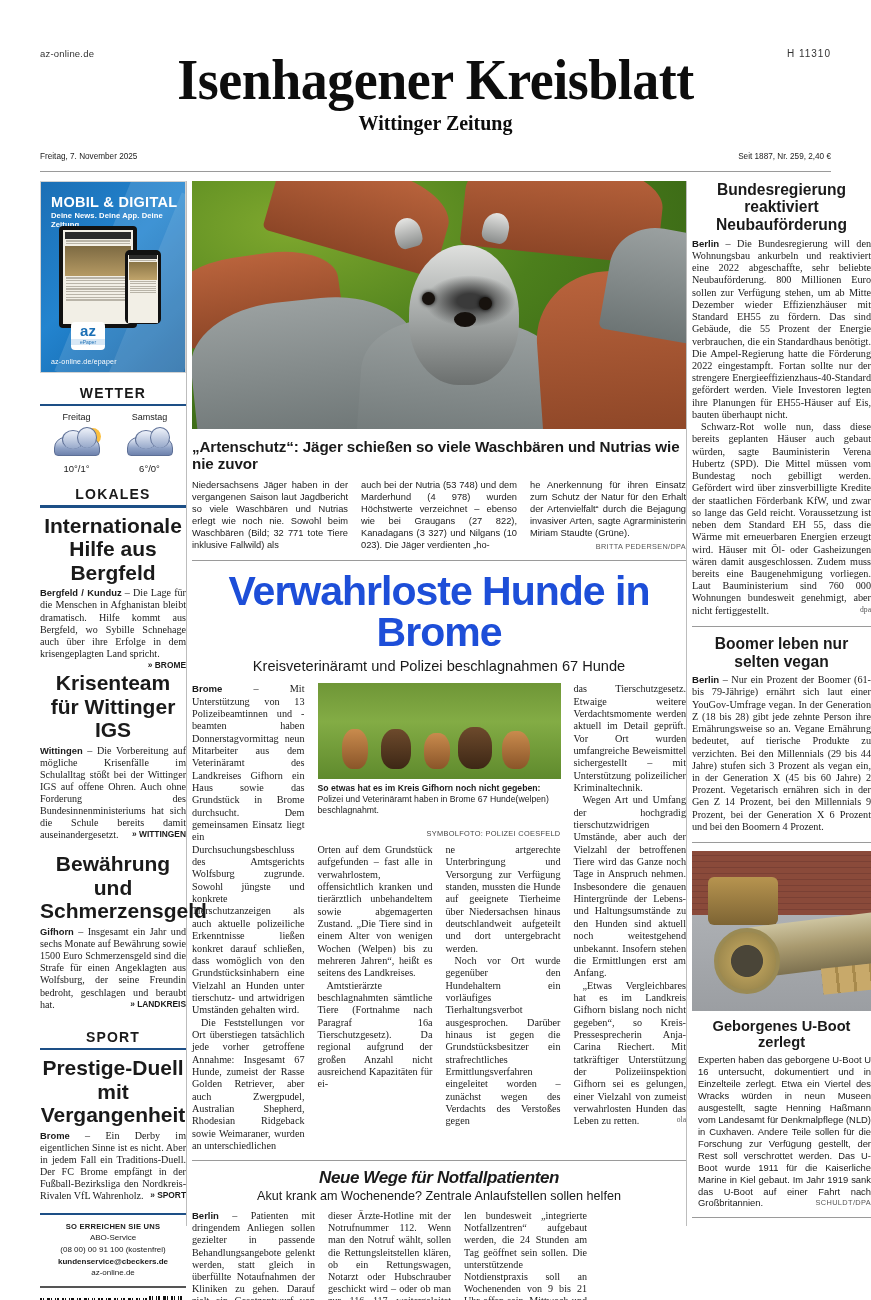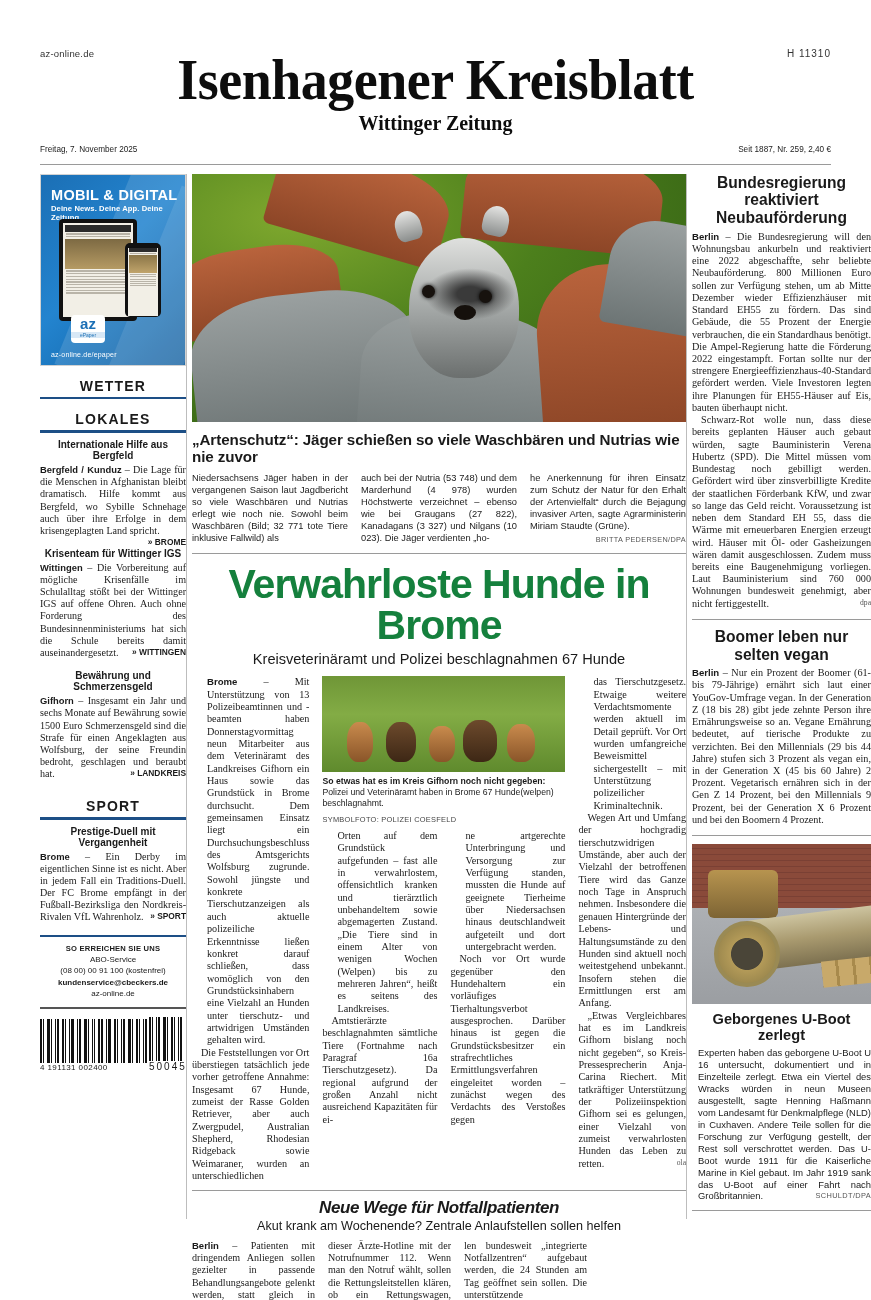--- a/index.html
+++ b/index.html
@@ -31,21 +31,21 @@
   }
   .mh-sub {
     text-align:center;
     font-family:"Liberation Serif", serif;
     font-weight:bold;
     font-size:21px;
     margin-top:2px;
     color:#0d0d0d;
     transform:scaleX(0.95);
   }
-  .mh-row { position:relative; margin-top:9px; height:12px; }
+  .mh-row { position:relative; margin-top:16px; height:12px; }
   .mh-date { position:absolute; left:0; top:0; font-size:8.2px; color:#222; }
   .mh-price { position:absolute; right:0; top:0; font-size:8.2px; color:#222; }
   .mh-ruleline { position:relative; margin-top:3px; display:flex; align-items:center; }
   .mh-ruleline .bar { flex:1 1 auto; height:4px; background:#1d4f86; }
   .mh-ruleline .txt {
     flex:0 0 auto; padding:0 10px;
     font-size:8.3px; font-weight:bold; letter-spacing:.55px; color:#111;
   }
 
   
@@ -97,21 +97,21 @@
     width:46px; height:19px; border-radius:11px 11px 4px 4px;
     background:linear-gradient(180deg,#e9eef8 0%,#8fa2c6 60%,#6e82ad 100%); border:1px solid #5d6f96; }
   .cloud:before { content:""; position:absolute; left:7px; top:-8px; width:20px; height:18px; border-radius:50%;
     background:linear-gradient(180deg,#eef2fa,#95a7c9); border:1px solid #5d6f96; border-bottom:none; }
   .cloud:after { content:""; position:absolute; left:22px; top:-11px; width:18px; height:20px; border-radius:50%;
     background:linear-gradient(180deg,#eef2fa,#95a7c9); border:1px solid #5d6f96; border-bottom:none; }
   .sunray { position:absolute; right:12px; top:2px; width:17px; height:17px; border-radius:50%;
     background:#fbbf3e; box-shadow:0 0 0 2px #fff; }
 
   .loc-item { margin-bottom:11px; }
-  .loc-title { font-weight:bold; font-size:10px; line-height:1.12; text-align:center; margin-bottom:3px; }
+  .loc-title { font-weight:bold; font-size:21px; line-height:1.12; text-align:center; margin-bottom:3px; }
   .loc-body { font-family:"Liberation Serif", serif; font-size:10.1px; line-height:1.2; text-align:justify; }
   .loc-body b { font-family:"Liberation Sans", sans-serif; font-size:9.4px; }
   .more { font-family:"Liberation Sans", sans-serif; font-weight:bold; font-size:8.4px; float:right; }
 
   .contact { text-align:center; font-size:8px; line-height:1.45; margin-top:6px; }
   .contact .ttl { font-weight:bold; font-size:7.6px; letter-spacing:.2px; }
   .contact .mail { font-weight:bold; }
 
   .barcode-wrap { margin-top:10px; display:flex; align-items:flex-end; gap:2px; }
   .bars { height:44px; display:flex; align-items:flex-end; gap:1px; }
@@ -142,36 +142,36 @@
   .kicker-h {
     font-weight:bold; font-size:15.2px; line-height:1.15; margin:9px 0 7px; letter-spacing:-.1px;
   }
   .cols3 { display:flex; gap:13px; }
   .cols3 > div { flex:1; }
   .body-sans { font-size:9.3px; line-height:1.29; text-align:justify; }
   .credit { font-size:7.3px; letter-spacing:.35px; color:#555; float:right; margin-top:2px; }
 
   .big-head {
     text-align:center; font-weight:bold; font-size:41px; line-height:1.02;
-    letter-spacing:-1px; margin:10px 0 0; color:#15803d;
+    letter-spacing:-1px; margin:10px 0 0; color:#1d4ed8;
   }
   .big-sub { text-align:center; font-size:14.6px; margin:4px 0 9px; }
 
   .art-grid { display:flex; gap:13px; }
   .art-col { width:123px; font-family:"Liberation Serif", serif; font-size:10.2px; line-height:1.21; text-align:justify; }
   .art-col b.place { font-family:"Liberation Sans", sans-serif; font-weight:bold; font-size:9.6px; }
   .art-col p { margin:0; text-indent:9px; }
-  .art-col p.first { text-indent:0;margin-left:15px; }
+  .art-col p.first { text-indent:0; }
   .dog-photo { width:243px; height:96px; position:relative; overflow:hidden;
      background:linear-gradient(180deg,#6f9637 0%, #83ac45 40%, #5f8a2d 100%); }
   .dog { position:absolute; bottom:10px; border-radius:44% 44% 40% 40%; background:linear-gradient(180deg,#c98b4d,#8a5529); }
   .dog.dark { background:linear-gradient(180deg,#6d4a2c,#3d2715); }
   .cap { font-size:8.7px; line-height:1.24; margin-top:4px; }
   .cap b { font-size:8.7px; }
-  .cap .sym { display:block; text-align:left; font-size:7.4px; letter-spacing:.3px; color:#444; margin-top:6px; }
+  .cap .sym { display:block; text-align:right; font-size:7.4px; letter-spacing:.3px; color:#444; margin-top:13px; }
 
   
   .r-title { text-align:center; font-weight:bold; font-size:15.6px; line-height:1.13; margin:0 0 4px; }
   .r-body { font-family:"Liberation Serif", serif; font-size:10.2px; line-height:1.2; text-align:justify; }
   .r-body p { margin:0; text-indent:9px; }
   .r-body p.first { text-indent:0; }
   .r-body b.place { font-family:"Liberation Sans", sans-serif; font-weight:bold; font-size:9.6px; }
   .agency { font-size:7.6px; color:#555; float:right; }
 
   
@@ -262,20 +262,37 @@
         </div>
         <div class="promo-badge">
           <div class="az">az</div>
           <span class="ep">ePaper</span>
         </div>
         <div class="promo-foot">az-online.de/epaper</div>
       </div>
 
       <div class="sec-head">WETTER</div>
       <div class="sec-rule"></div>
+      <div class="weather">
+        <div class="wx">
+          <div class="day">Freitag</div>
+          <div class="wx-ico">
+            <span class="sunray"></span>
+            <span class="cloud"></span>
+          </div>
+          <div class="temps">10°/1°</div>
+        </div>
+        <div class="wx">
+          <div class="day">Samstag</div>
+          <div class="wx-ico">
+            <span class="cloud"></span>
+          </div>
+          <div class="temps">6°/0°</div>
+        </div>
+      </div>
 
       <div class="sec-head">LOKALES</div>
       <div class="sec-rule"></div>
 
       <div class="loc-item">
         <div class="loc-title">Internationale Hilfe aus Bergfeld</div>
         <div class="loc-body"><b>Bergfeld / Kunduz</b> <span>– Die Lage für die Menschen in Afghanistan bleibt dramatisch. Hilfe kommt aus Bergfeld, wo Sybille Schnehage auch über ihre Erfolge in dem krisengeplagten Land spricht.</span> <span class="more">» BROME</span></div>
       </div>
 
       <div class="loc-item">

